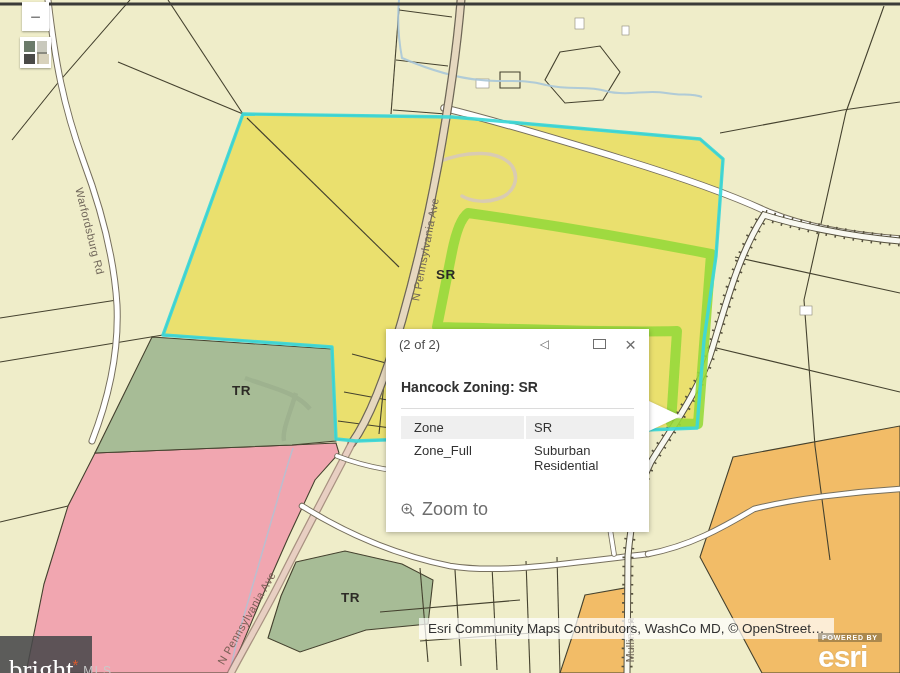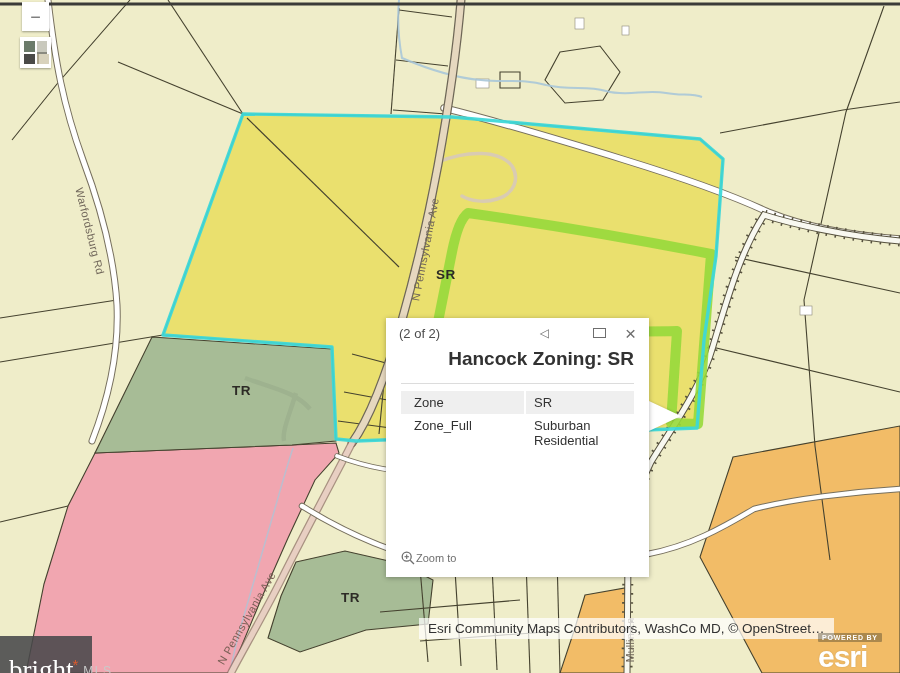--- a/index.html
+++ b/index.html
@@ -15,41 +15,41 @@
     box-shadow:0 1px 2px rgba(0,0,0,.35);display:flex;align-items:center;justify-content:center;
     color:#6e6e6e;font-size:18px;line-height:1;cursor:pointer;user-select:none;}
   .basemap-btn{position:absolute;left:20px;top:37px;width:31px;height:31px;background:#fff;
     box-shadow:0 1px 2px rgba(0,0,0,.35);display:grid;grid-template-columns:1fr 1fr;
     grid-template-rows:1fr 1fr;gap:2px;padding:4px;box-sizing:border-box;cursor:pointer;}
   .basemap-btn .th{width:100%;height:100%;}
   .th1{background:#6b7b6a;} .th2{background:#c9c9bd;border-bottom:2px solid #8a8a80;}
   .th3{background:#4a4a48;} .th4{background:#d8d2bc;border-left:2px solid #b0a890;}
 
   
-  .popup{position:absolute;left:386px;top:318px;width:263px;height:259px;background:#fff;
+  .popup{position:absolute;left:386px;top:329px;width:263px;height:203px;background:#fff;
     box-shadow:0 1px 5px rgba(0,0,0,.3);color:#323232;}
   .popup-arrow{position:absolute;left:649px;top:401px;width:0;height:0;
     border-left:32px solid #fff;border-top:15px solid transparent;border-bottom:15px solid transparent;
     filter:drop-shadow(1px 0 1px rgba(0,0,0,.15));}
   .popup-header{height:30px;display:flex;align-items:center;padding:0 13px;font-size:13px;color:#4c4c4c;}
   .popup-header .pgn{flex:1;}
   .hdr-ico{color:#6e6e6e;cursor:pointer;display:inline-flex;align-items:center;justify-content:center;}
   .prev-ico{font-size:12px;margin-right:44px;}
   .dock-ico{width:13px;height:10px;border:1.5px solid #6e6e6e;margin-right:19px;box-sizing:border-box;}
   .close-ico{font-size:19px;line-height:1;}
   .popup-body{padding:0 15px;}
-  .popup-title{font-size:19px;font-weight:bold;color:#323232;text-align:right;}
+  .popup-title{margin-top:20px;font-size:14px;font-weight:bold;color:#323232;}
   .popup-divider{margin-top:13px;border-top:1px solid #dcdcdc;}
   .ptable{margin-top:7px;font-size:13px;}
   .prow{display:flex;}
   .prow .c1{width:110px;padding:4px 0 4px 13px;}
   .prow .c2{flex:1;padding:4px 0 4px 8px;margin-left:2px;}
   .prow.shade .c1,.prow.shade .c2{background:#efefef;}
-  .popup-footer{position:absolute;left:15px;bottom:12px;display:flex;align-items:center;gap:1px;
-    color:#6e6e6e;font-size:11px;cursor:pointer;}
+  .popup-footer{position:absolute;left:15px;bottom:12px;display:flex;align-items:center;gap:7px;
+    color:#6e6e6e;font-size:18px;cursor:pointer;}
 
   
   .attrib{position:absolute;left:419px;top:618px;height:21px;line-height:21px;padding:0 9px;
     background:rgba(255,255,255,.73);color:#323232;font-size:13.5px;white-space:nowrap;}
 
   
   .esri-logo{position:absolute;left:818px;top:626px;width:80px;text-align:left;color:#fff;}
   .powered{display:inline-block;font-size:7px;font-weight:bold;letter-spacing:.8px;
     background:rgba(40,40,30,.35);padding:1px 4px;border-radius:1px;}
   .esri-word{font-size:30px;font-weight:bold;letter-spacing:-1px;line-height:.85;

